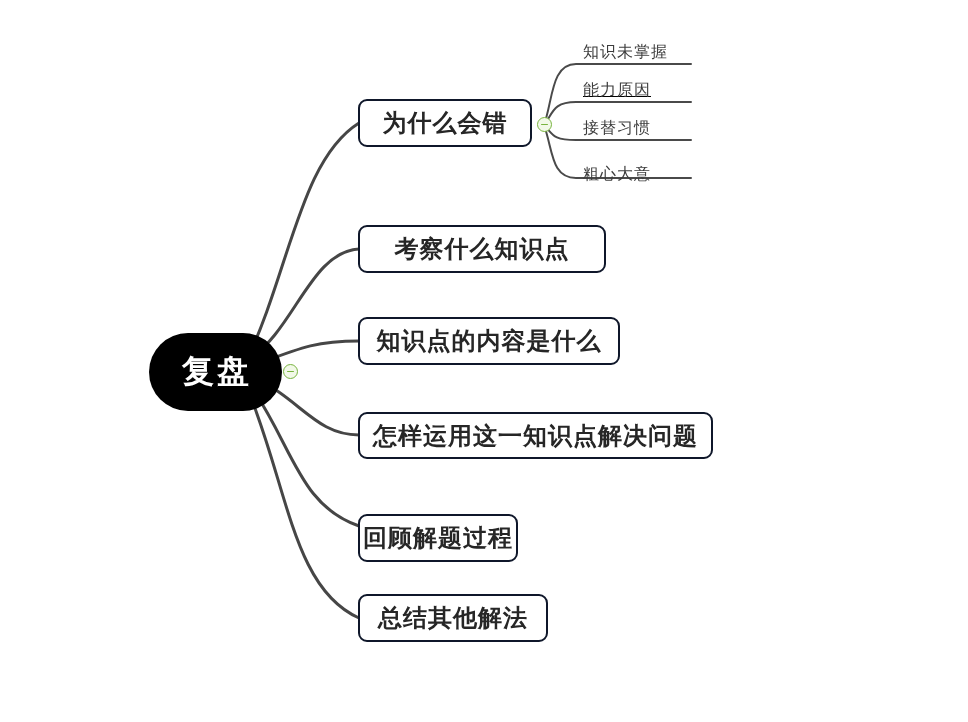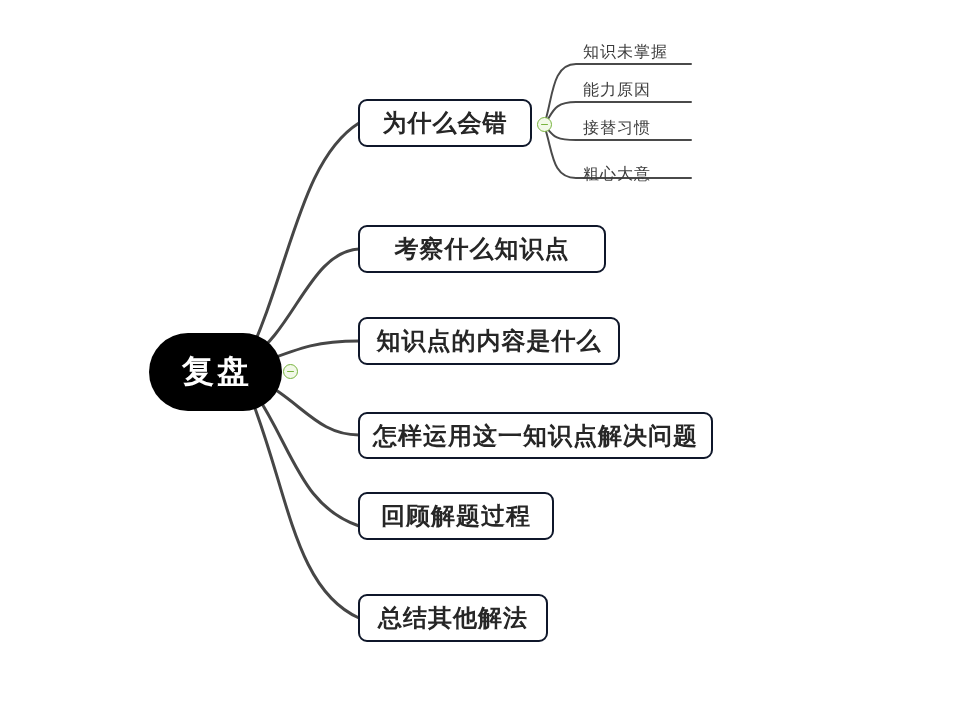--- a/index.html
+++ b/index.html
@@ -36,32 +36,32 @@
     cursor: default;
   }
   .topic-box .label {
     color: #262626; font-size: 24px; font-weight: bold;
     letter-spacing: 1px; white-space: nowrap;
   }
   .topic-1 { left: 358px; top: 99px;  width: 174px; height: 48px; }
   .topic-2 { left: 358px; top: 225px; width: 248px; height: 48px; }
   .topic-3 { left: 358px; top: 317px; width: 262px; height: 48px; }
   .topic-4 { left: 358px; top: 412px; width: 355px; height: 47px; }
-  .topic-5 { left: 358px; top: 492px; width: 196px; height: 48px; }
+  .topic-5 { left: 358px; top: 514px; width: 160px; height: 48px; }
   .topic-6 { left: 358px; top: 594px; width: 190px; height: 48px; }
   .subtopic {
     left: 583px; height: 20px; line-height: 20px;
     cursor: default;
   }
   .subtopic .label {
     color: #3c3c3c; font-size: 16px; font-weight: normal;
     letter-spacing: 1px; white-space: nowrap;
   }
   .sub-1 { top: 42px;  }
-  .sub-2 { top: 80px;  }
+  .sub-2 { top: 80px; text-decoration: underline;  }
   .sub-3 { top: 118px; }
   .sub-4 { top: 164px; }
   .collapse-badge {
     position: absolute; z-index: 3;
     width: 15px; height: 15px;
     background: #f2f9e8;
     border: 1.5px solid #79b440;
     border-radius: 50%;
     display: flex; align-items: center; justify-content: center;
     cursor: pointer;

